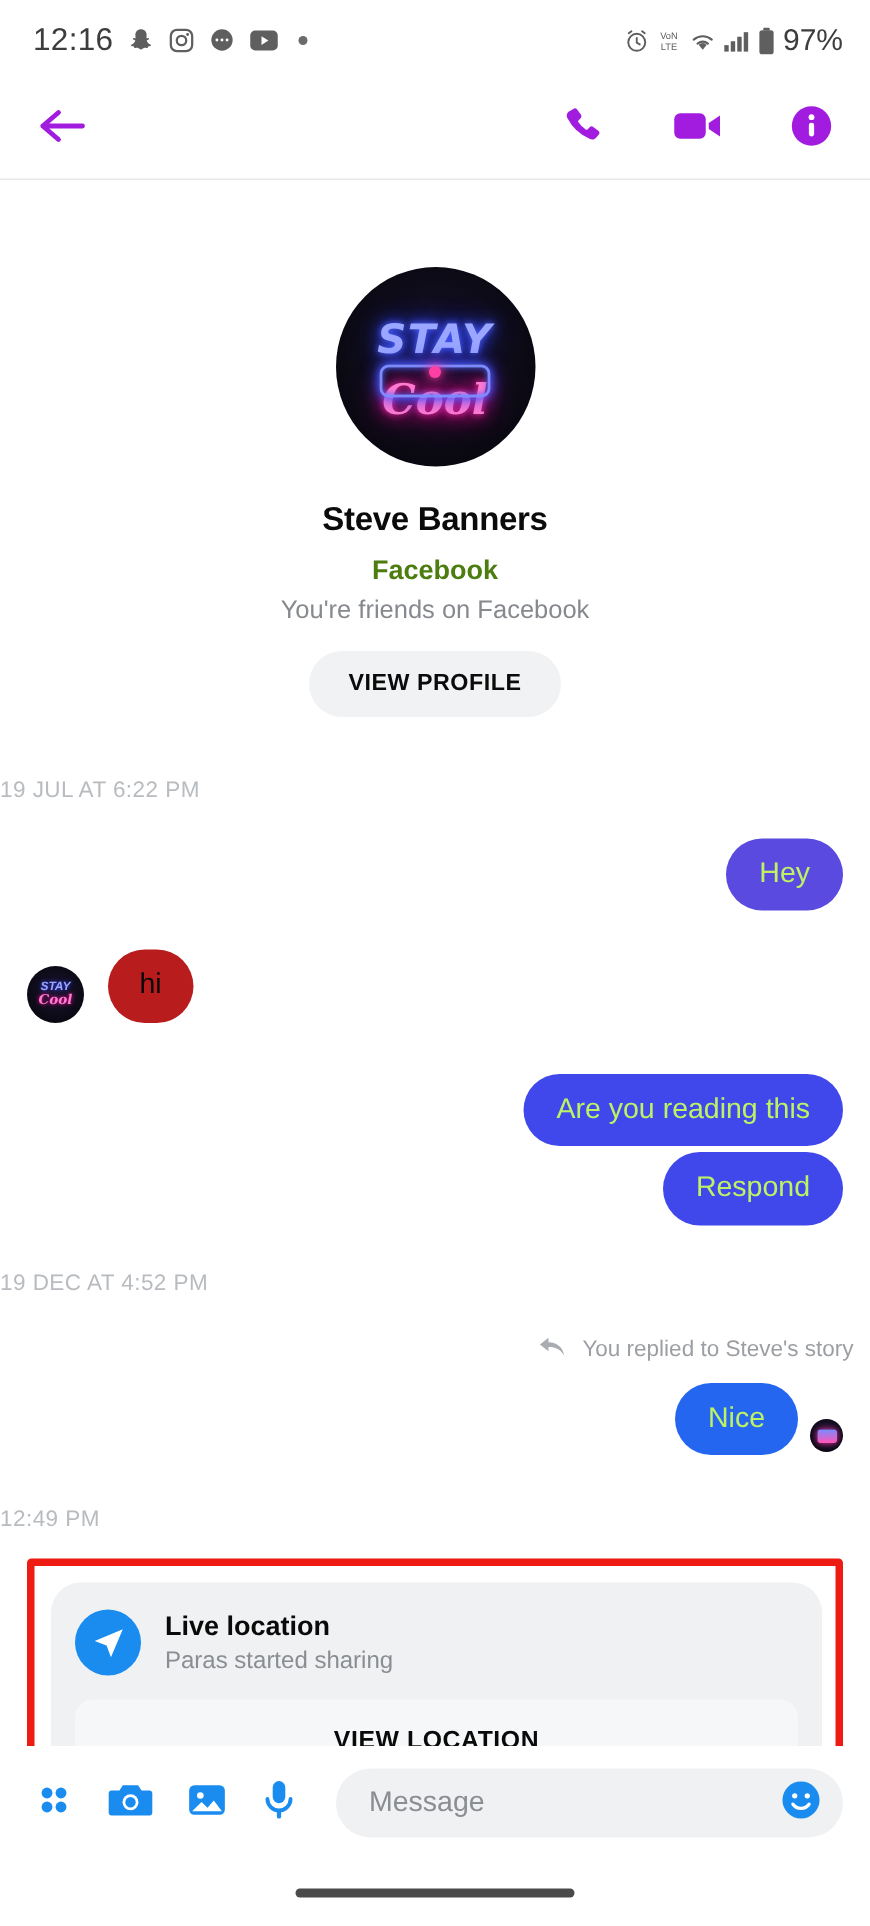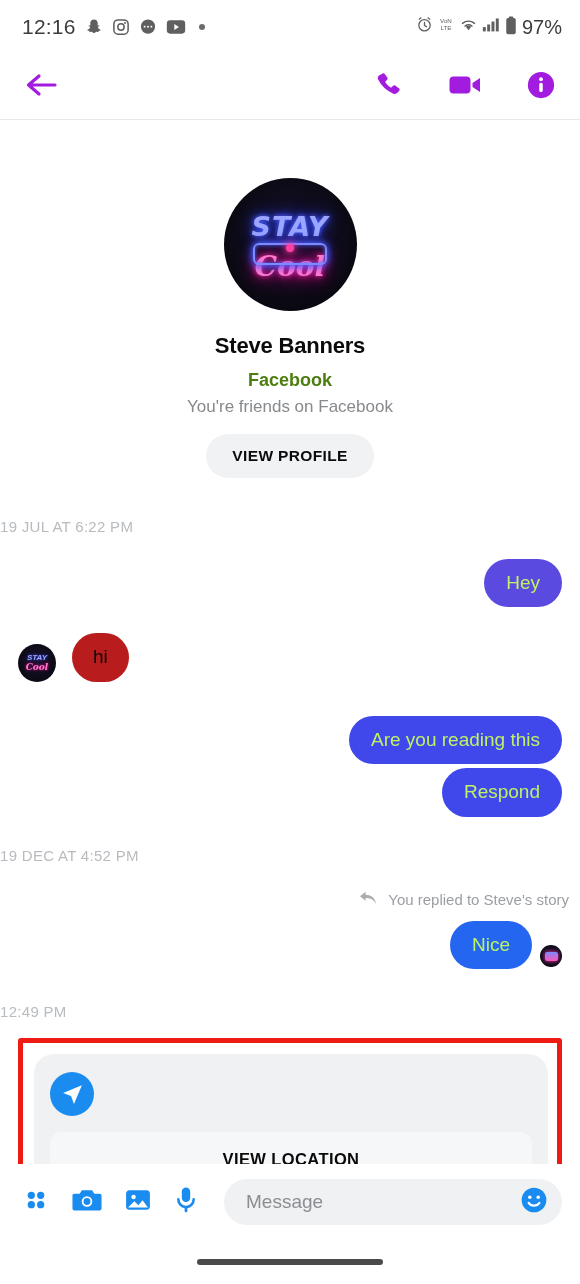--- a/index.html
+++ b/index.html
@@ -19,21 +19,21 @@
   
   .statusbar {
     height: 54px;
     display: flex; align-items: center;
     padding: 0 18px 0 22px;
     background: #ffffff;
     flex: 0 0 auto;
   }
   .sb-left { display: flex; align-items: center; gap: 9px; }
   .sb-time { font-size: 21px; color: #3d3d3d; letter-spacing: .2px; }
-  .sb-right { margin-left: auto; display: flex; align-items: flex-start; gap: 4px; }
+  .sb-right { margin-left: auto; display: flex; align-items: center; gap: 4px; }
   .sb-icon { display: inline-flex; align-items: center; justify-content: center; }
   .sb-battery-text { font-size: 20px; color: #3d3d3d; margin-left: 1px; }
   .dot-sep { width: 6px; height: 6px; border-radius: 50%; background: #6b6b6b; display:inline-block; margin-left: 4px;}
 
   
   .header {
     height: 66px;
     display: flex; align-items: center;
     padding: 0 24px 0 24px;
     background: #ffffff;
@@ -394,20 +394,24 @@
 
     <div class="ts" style="margin-top:34px;">12:49 PM</div>
 
     <div class="loc-outer">
       <div class="loc-card">
         <div class="loc-head">
           <div class="loc-pin">
             <svg width="25" height="25" viewBox="0 0 24 24">
                 <path d="M21 3L3 10.6l7.6 2.8L13.4 21z" fill="#fff"></path>
               </svg>
+          </div>
+          <div>
+            <div class="loc-title">Live location</div>
+            <div class="loc-sub">Paras started sharing</div>
           </div>
         </div>
         <button class="loc-btn">VIEW LOCATION</button>
       </div>
 
     </div>
 
   </div>
 
   <div class="composer">

